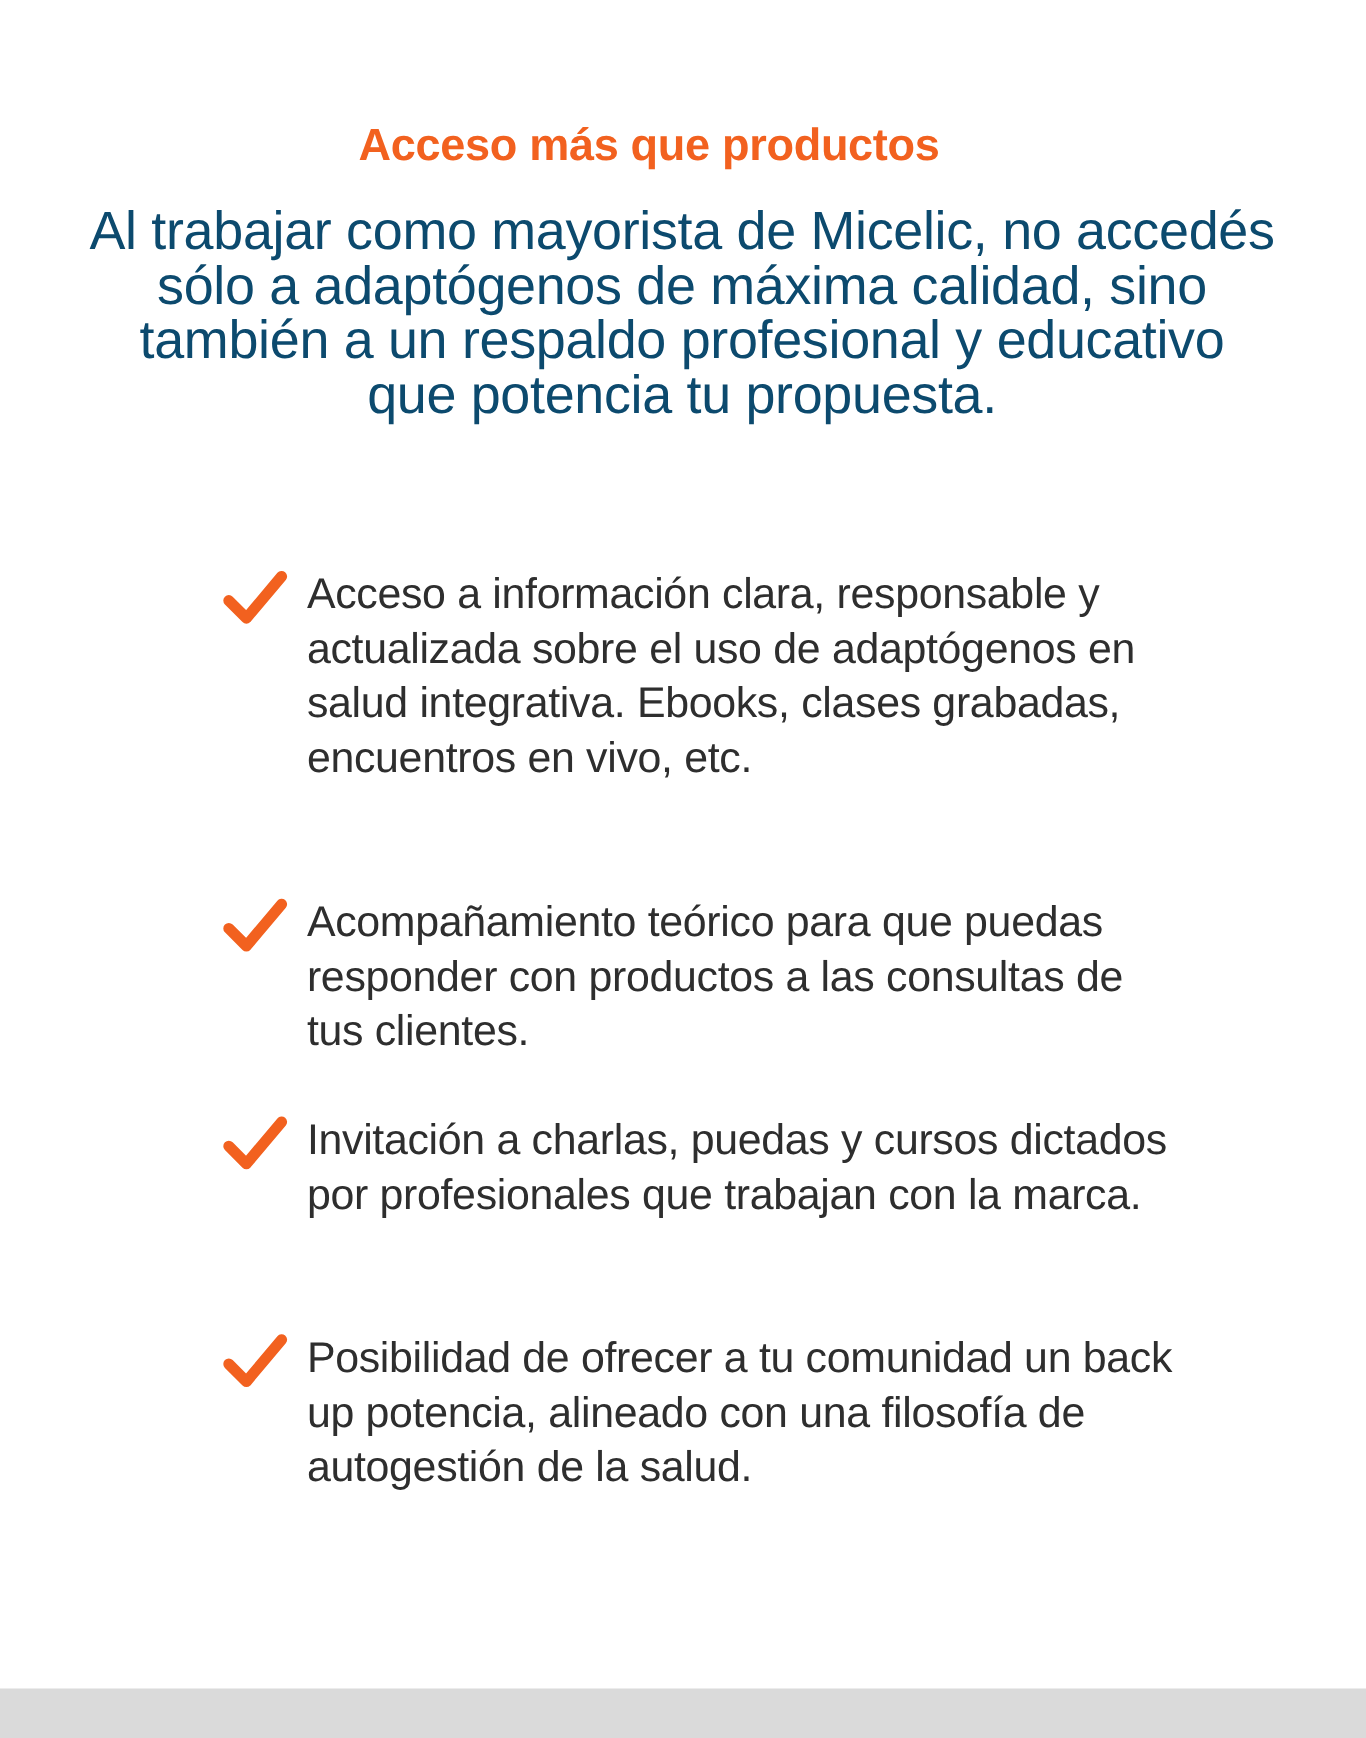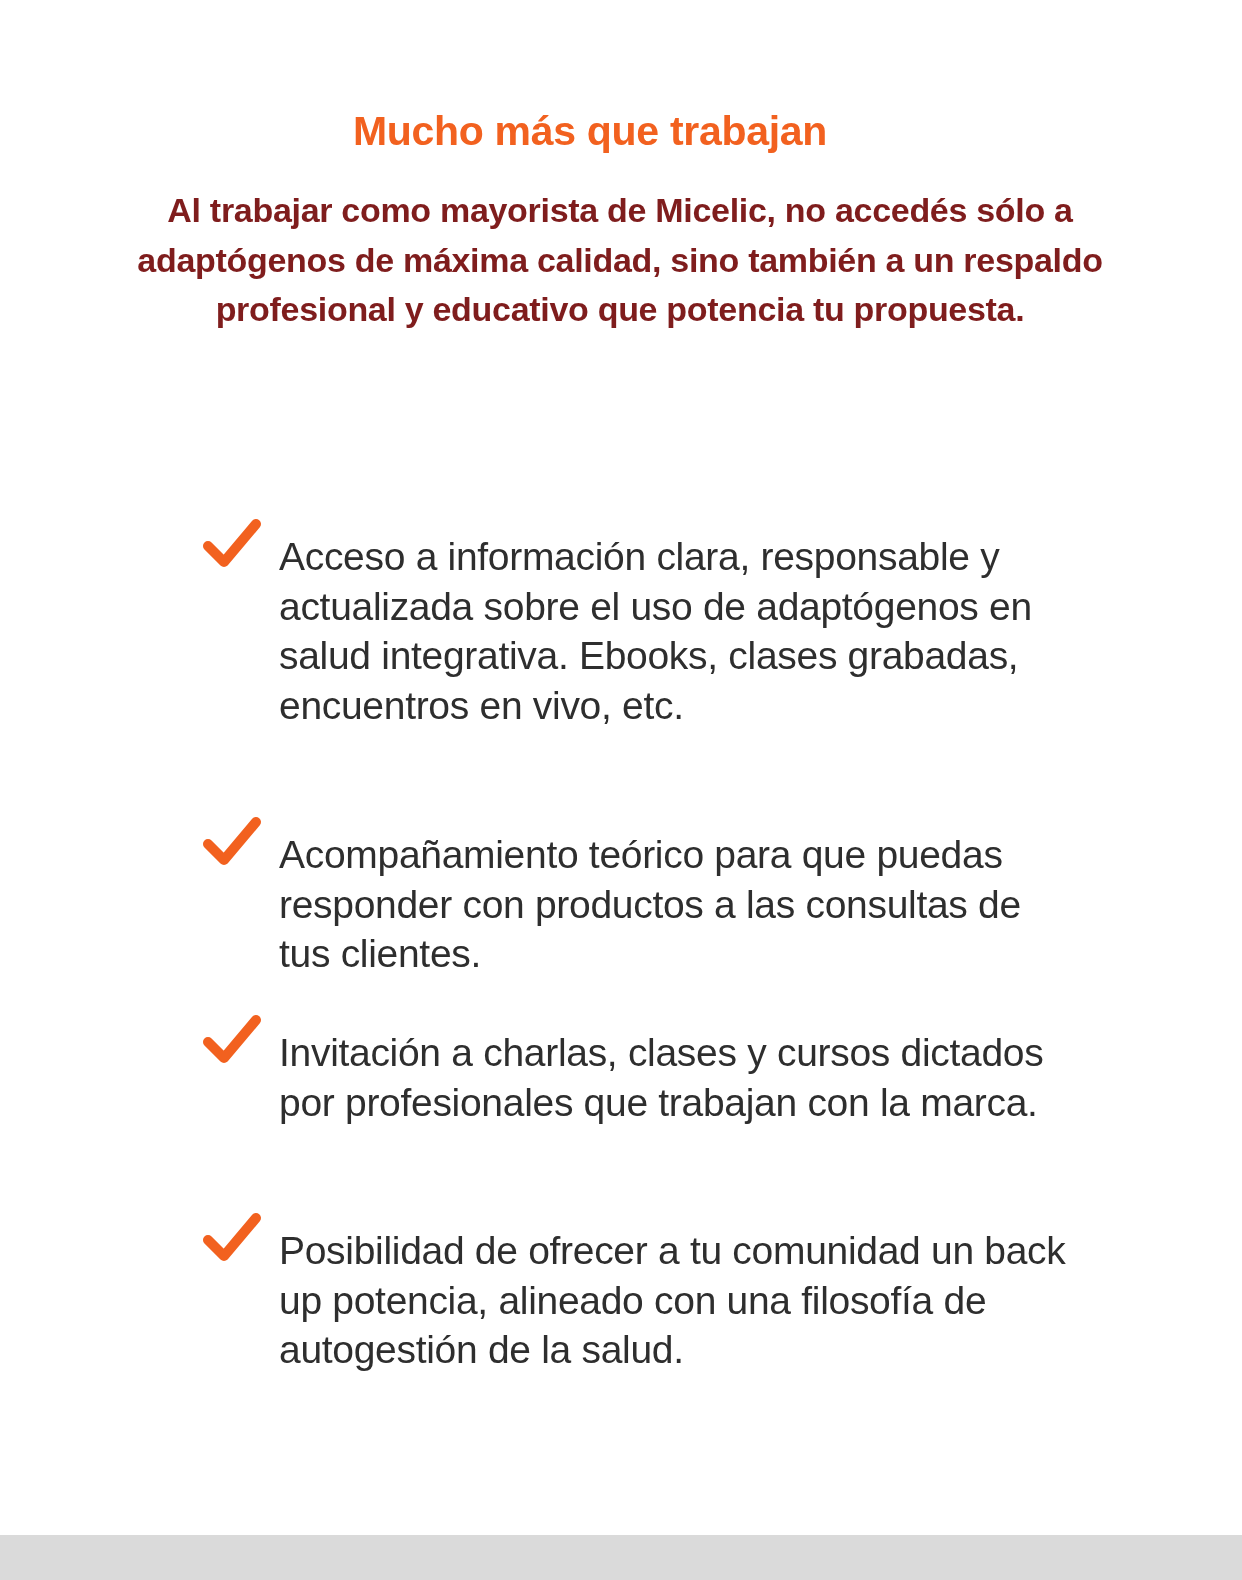--- a/index.html
+++ b/index.html
@@ -6,37 +6,37 @@
     body {
       width: 1242px; height: 1580px; background: #ffffff; position: relative; overflow: hidden;
       font-family: "Liberation Sans", "DejaVu Sans", sans-serif; color: #2e2e2e;
     }
     .title {
       position: absolute; top: 108px; left: 0; width: 1180px; text-align: center;
       font-size: 41px; font-weight: bold; color: #f2611f; letter-spacing: -0.3px;
     }
     .intro {
       position: absolute; top: 186px; left: 80px; width: 1080px; text-align: center;
-      font-size: 34px; line-height: 49.5px; color: #7f1d1d; letter-spacing: -0.3px; font-weight: bold;
+      font-size: 49px; line-height: 49.5px; color: #0c4a6e; letter-spacing: -0.3px;
     }
     .list { position: absolute; left: 0; top: 0; width: 1242px; }
     .item { position: absolute; left: 200px; width: 860px; }
     .check { position: absolute; left: 0; top: 0; width: 64px; height: 56px; }
     .item-text {
-      position: absolute; left: 79px; top: 16px; width: 790px;
+      position: absolute; left: 79px; top: 0; width: 790px;
       font-size: 39px; line-height: 49.5px; color: #2e2e2e; letter-spacing: -0.3px;
     }
     .footer {
       position: absolute; left: 0; top: 1535px; width: 1242px; height: 45px; background: #dadada;
     }
   </style>
 </head>
 <body>
 
-<h1 class="title" style="margin:0;">Mucho más que trabajan</h1>
+<h1 class="title" style="margin:0;">Acceso más que productos</h1>
 
 <p class="intro" style="margin:0;">Al trabajar como mayorista de Micelic, no accedés sólo a adaptógenos de máxima calidad, sino también a un respaldo profesional y educativo que potencia tu propuesta.</p>
 
 <div class="list">
 
   <div class="item" style="top:516px;">
     <svg class="check" viewBox="0 0 64 56">
       <path d="M8 30 L24 46 L56 8" fill="none" stroke="#f2611f" stroke-width="10" stroke-linecap="round" stroke-linejoin="round"></path>
     </svg>
     <div class="item-text">Acceso a información clara, responsable y actualizada sobre el uso de adaptógenos en salud integrativa. Ebooks, clases grabadas, encuentros en vivo, etc.</div>
@@ -46,21 +46,21 @@
     <svg class="check" viewBox="0 0 64 56">
       <path d="M8 30 L24 46 L56 8" fill="none" stroke="#f2611f" stroke-width="10" stroke-linecap="round" stroke-linejoin="round"></path>
     </svg>
     <div class="item-text">Acompañamiento teórico para que puedas responder con productos a las consultas de tus clientes.</div>
   </div>
 
   <div class="item" style="top:1012px;">
     <svg class="check" viewBox="0 0 64 56">
       <path d="M8 30 L24 46 L56 8" fill="none" stroke="#f2611f" stroke-width="10" stroke-linecap="round" stroke-linejoin="round"></path>
     </svg>
-    <div class="item-text">Invitación a charlas, clases y cursos dictados por profesionales que trabajan con la marca.</div>
+    <div class="item-text">Invitación a charlas, puedas y cursos dictados por profesionales que trabajan con la marca.</div>
   </div>
 
   <div class="item" style="top:1210px;">
     <svg class="check" viewBox="0 0 64 56">
       <path d="M8 30 L24 46 L56 8" fill="none" stroke="#f2611f" stroke-width="10" stroke-linecap="round" stroke-linejoin="round"></path>
     </svg>
     <div class="item-text">Posibilidad de ofrecer a tu comunidad un back up potencia, alineado con una filosofía de autogestión de la salud.</div>
   </div>
 
 </div>

